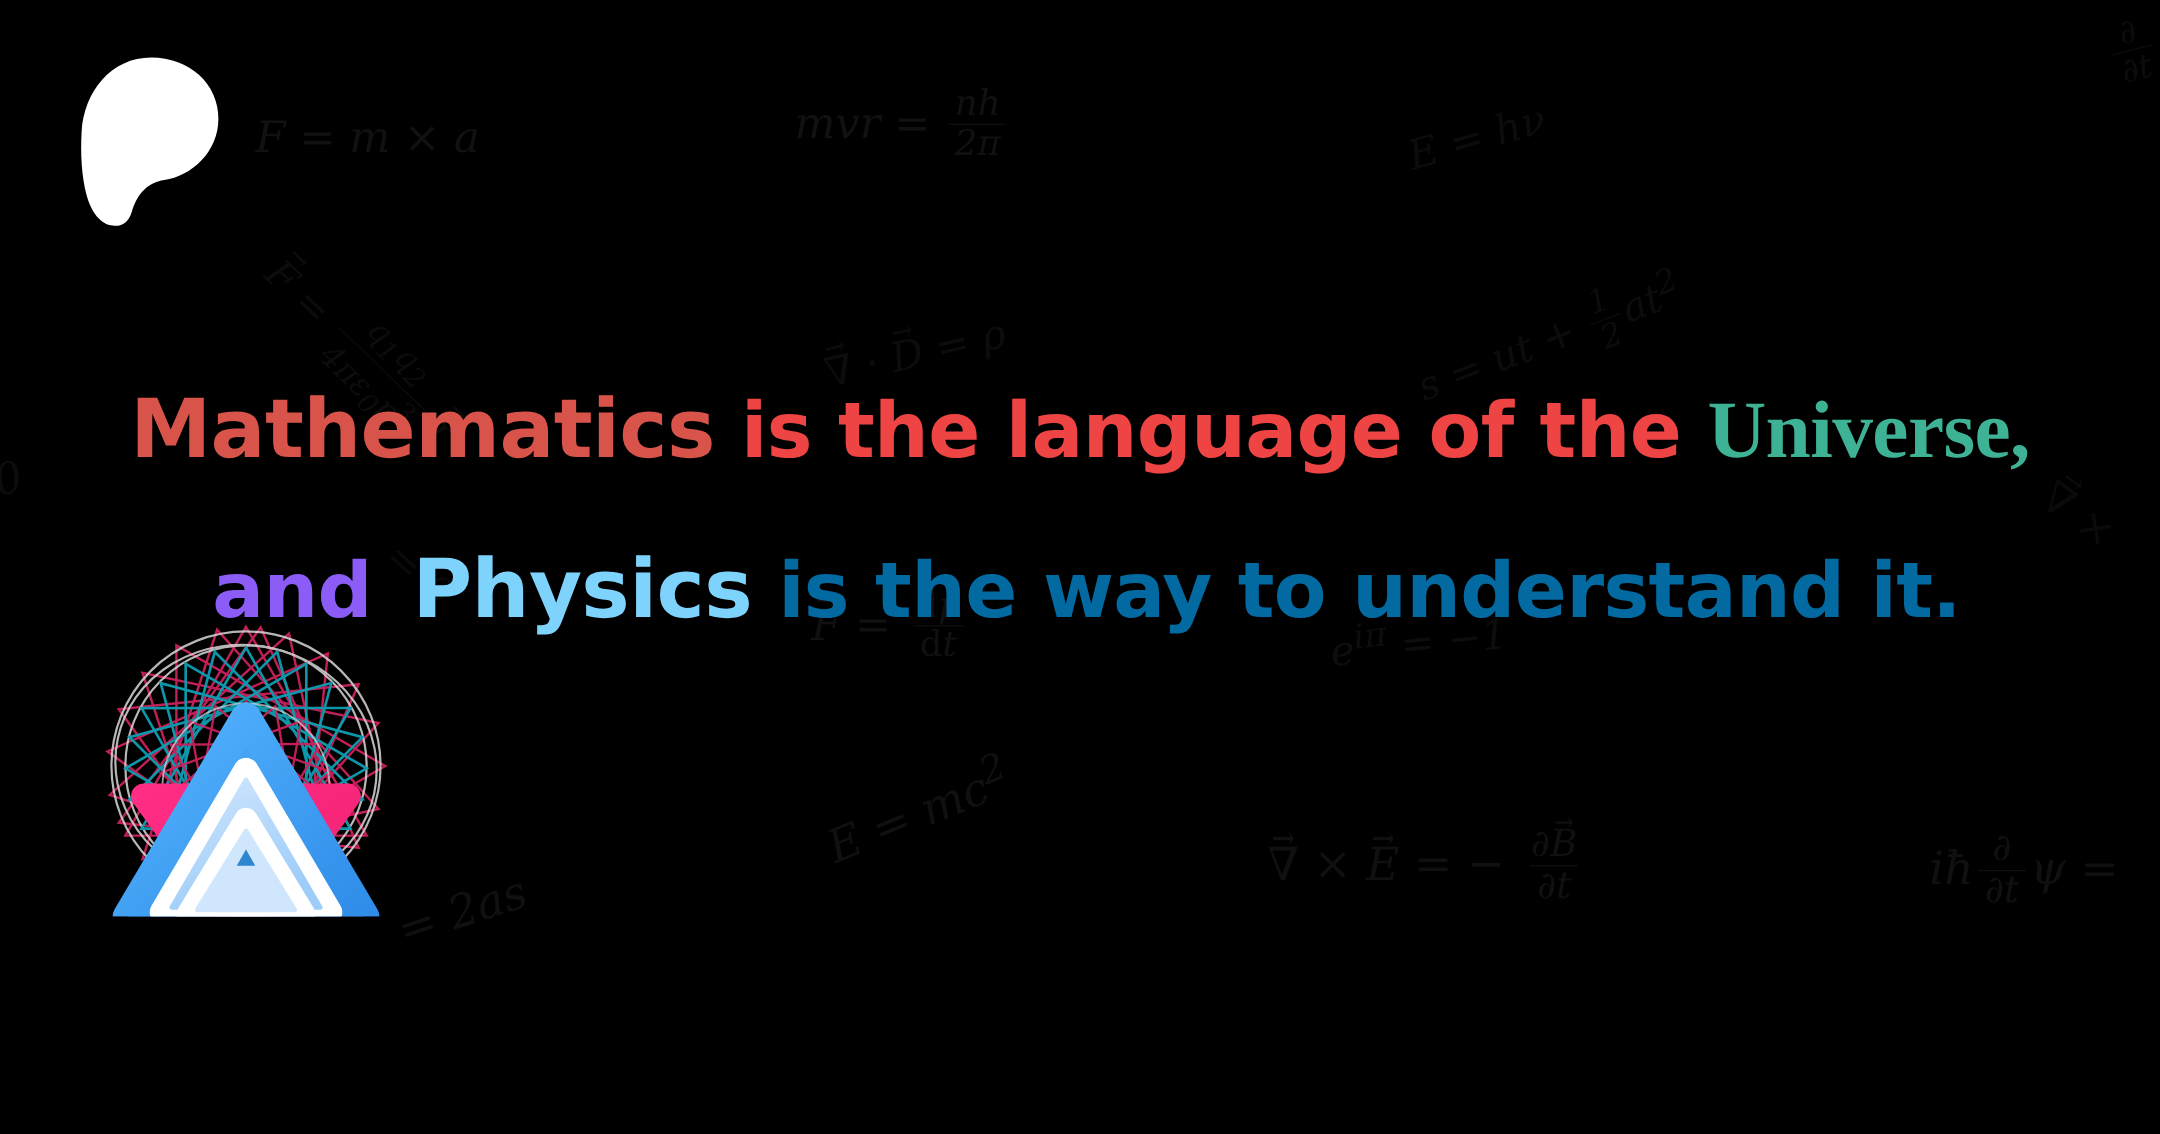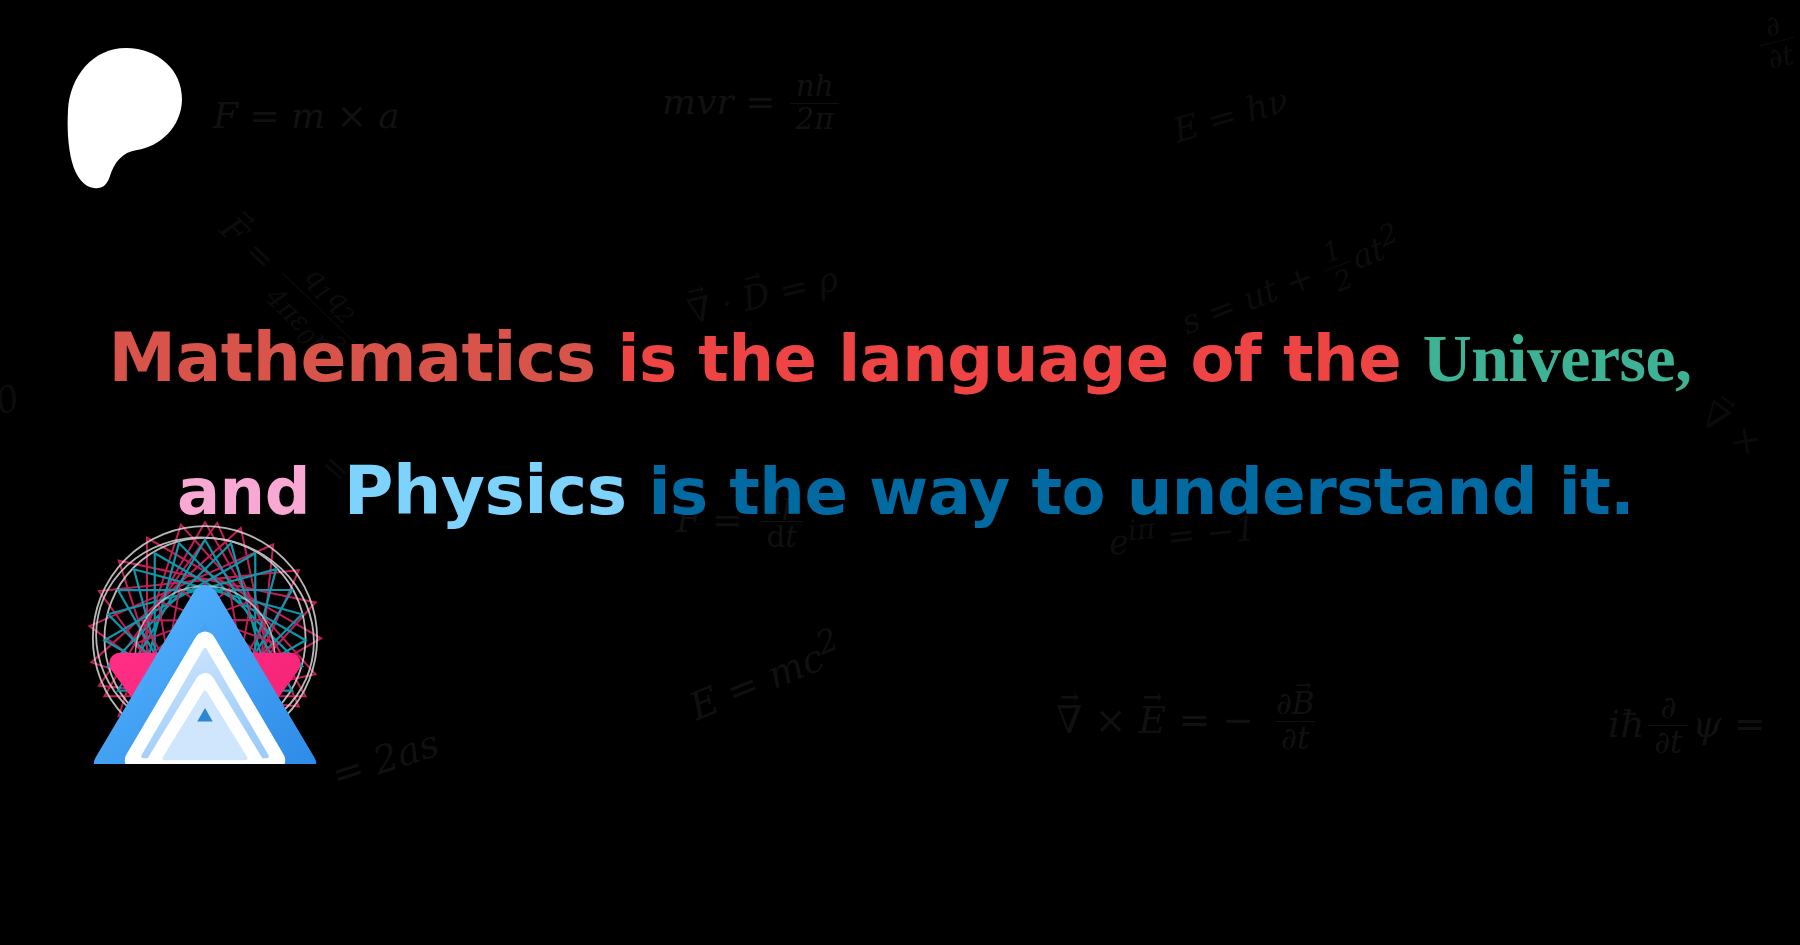--- a/index.html
+++ b/index.html
@@ -288,17 +288,17 @@
         <path d="M150 242 L158 256 L142 256 Z" fill="#2f86d0"></path>
       </g>
     </svg>
   </div>
 
   <div id="quote">
     <span class="line">
       <span class="w-math" style="color: rgb(216, 84, 74); margin-top: 28px;">Mathematics</span><span class="w-plain" style="color: #ef4444;"> is the language of the </span><span class="w-univ" style="color: rgb(62, 178, 148);">Universe,</span>
     </span>
     <span class="line">
-      <span class="w-plain" style="color: #f9a8d4; margin-left: 11px;">and </span><span class="w-phys" style="color: #7dd3fc; margin-left: 12px;">Physics</span><span class="w-plain" style="color: #0369a1;"> is the way to understand it.</span>
+      <span class="w-plain" style="color: #8b5cf6; margin-left: 11px;">and </span><span class="w-phys" style="color: #7dd3fc; margin-left: 12px;">Physics</span><span class="w-plain" style="color: #0369a1;"> is the way to understand it.</span>
     </span>
   </div>
 
 </div>
 
 </body></html>

